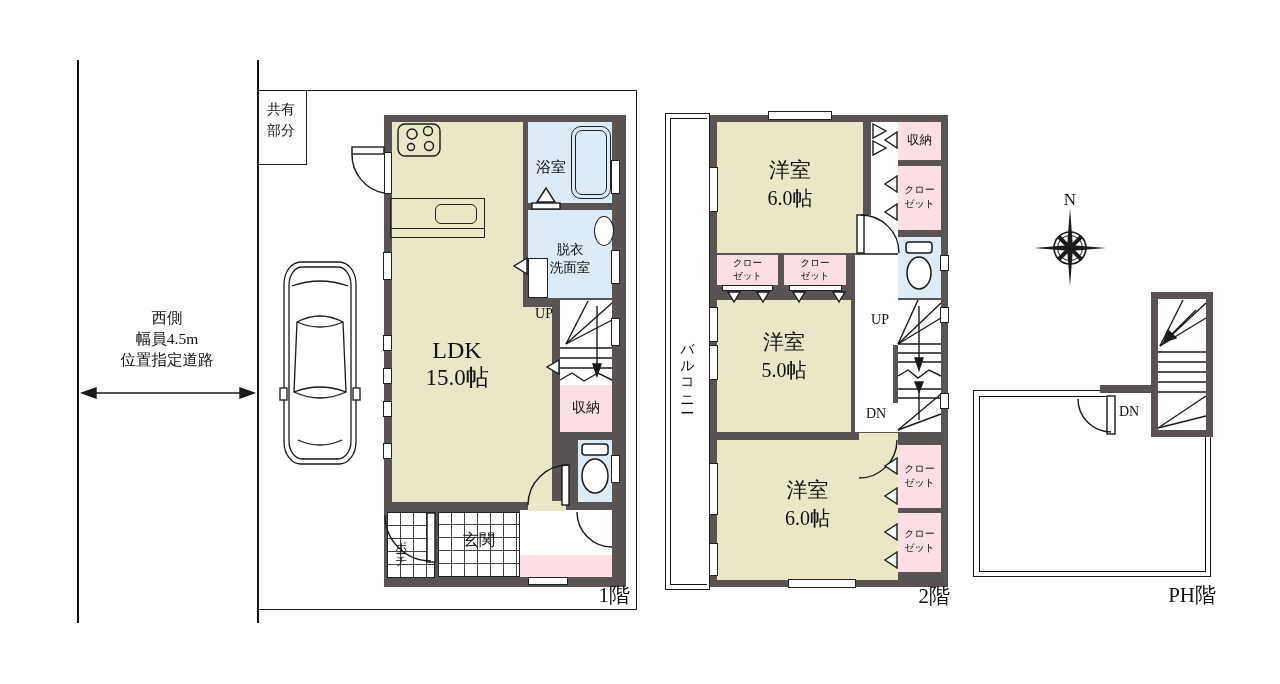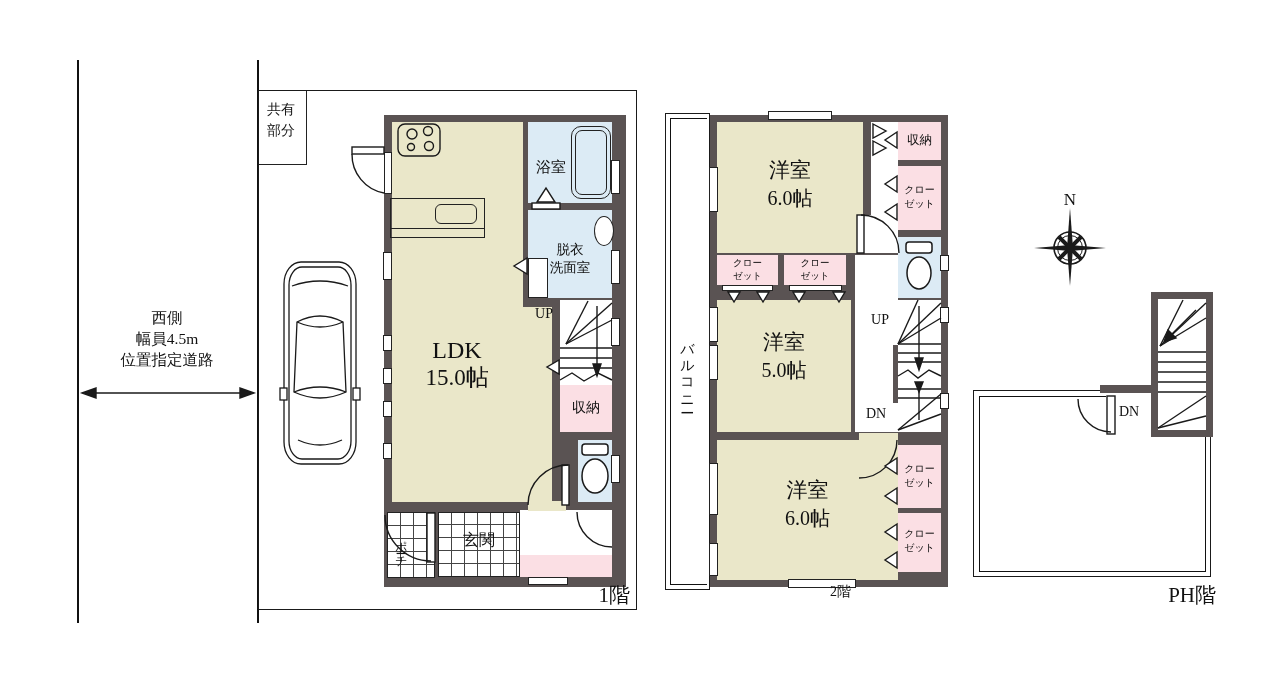--- a/index.html
+++ b/index.html
@@ -157,21 +157,21 @@
   <div class="lbl" style="left:898px;top:462px;width:43px;font-size:10px;line-height:1.4;">
     <div>クロー</div>
     <div>ゼット</div>
   </div>
   <div class="lbl" style="left:898px;top:527px;width:43px;font-size:10px;line-height:1.4;">
     <div>クロー</div>
     <div>ゼット</div>
   </div>
   <div class="lbl" style="left:864px;top:312px;width:32px;font-size:14px;">UP</div>
   <div class="lbl" style="left:860px;top:406px;width:32px;font-size:14px;">DN</div>
-  <div class="lbl" style="left:830px;top:584px;width:120px;font-size:14px;text-align:left;">2階</div>
+  <div class="lbl" style="left:830px;top:584px;width:120px;font-size:21px;text-align:right;">2階</div>
 
   <div class="thinbox" style="left:973px;top:390px;width:238px;height:187px;">
     <div class="abs" style="left:5px;top:5px;width:225px;height:174px;border:1px solid #111;"></div>
   </div>
   <div class="cell white" style="left:1106px;top:393px;width:45px;height:47px;"></div>
   <div class="wallbg" style="left:1100px;top:385px;width:52px;height:8px;"></div>
   <div class="wallbg" style="left:1151px;top:292px;width:62px;height:145px;"></div>
   <div class="cell white" style="left:1158px;top:299px;width:48px;height:131px;"></div>
   <div class="lbl" style="left:1110px;top:404px;width:38px;font-size:14px;">DN</div>
   <div class="lbl" style="left:1096px;top:583px;width:120px;font-size:21px;text-align:right;">PH階</div>

